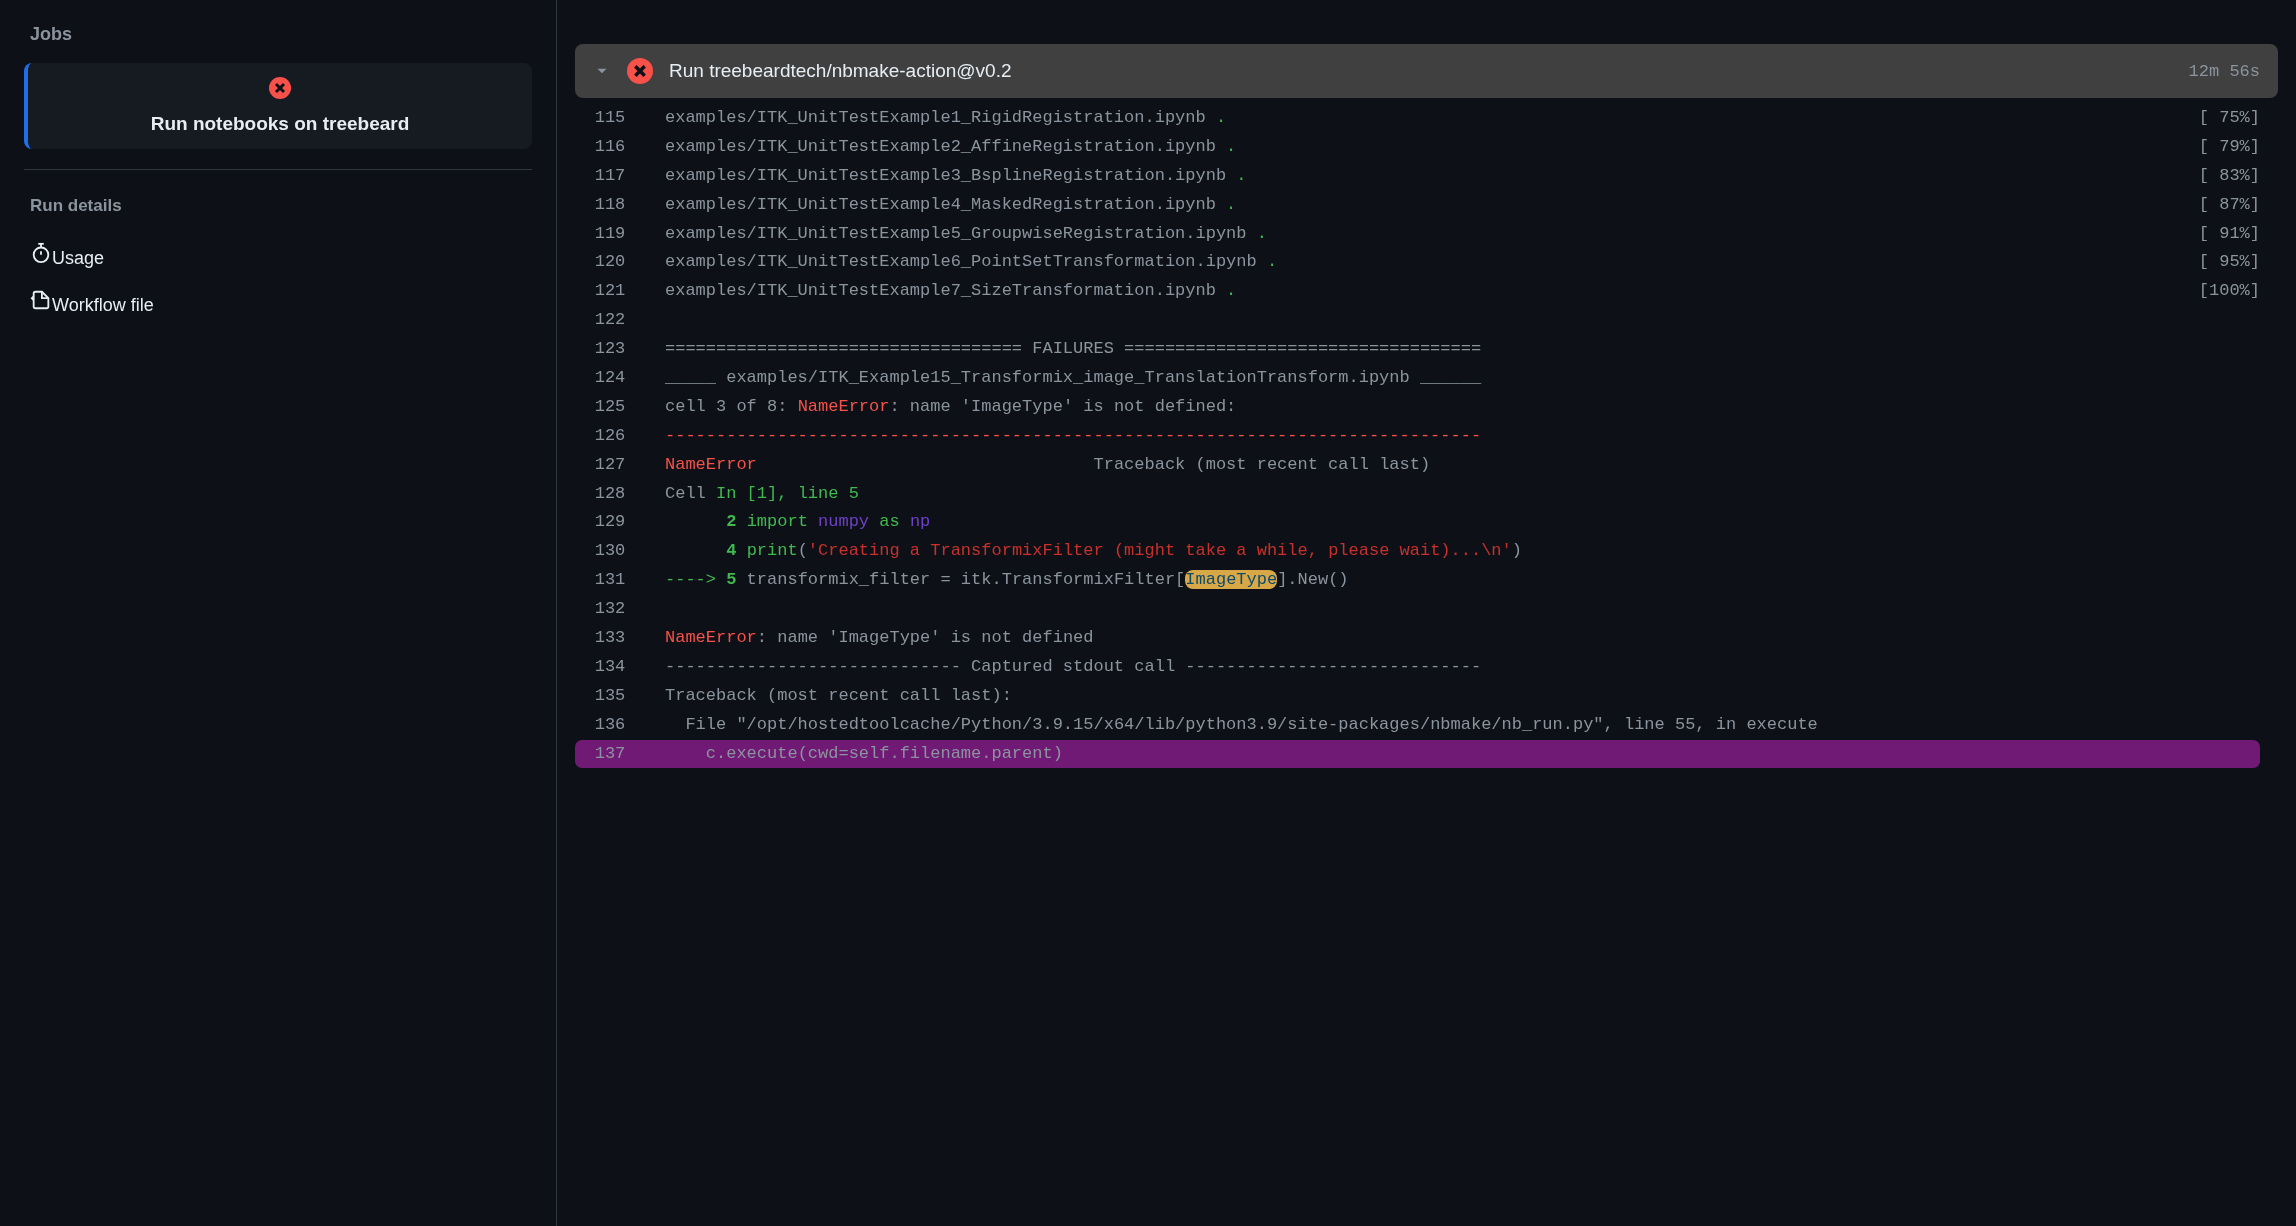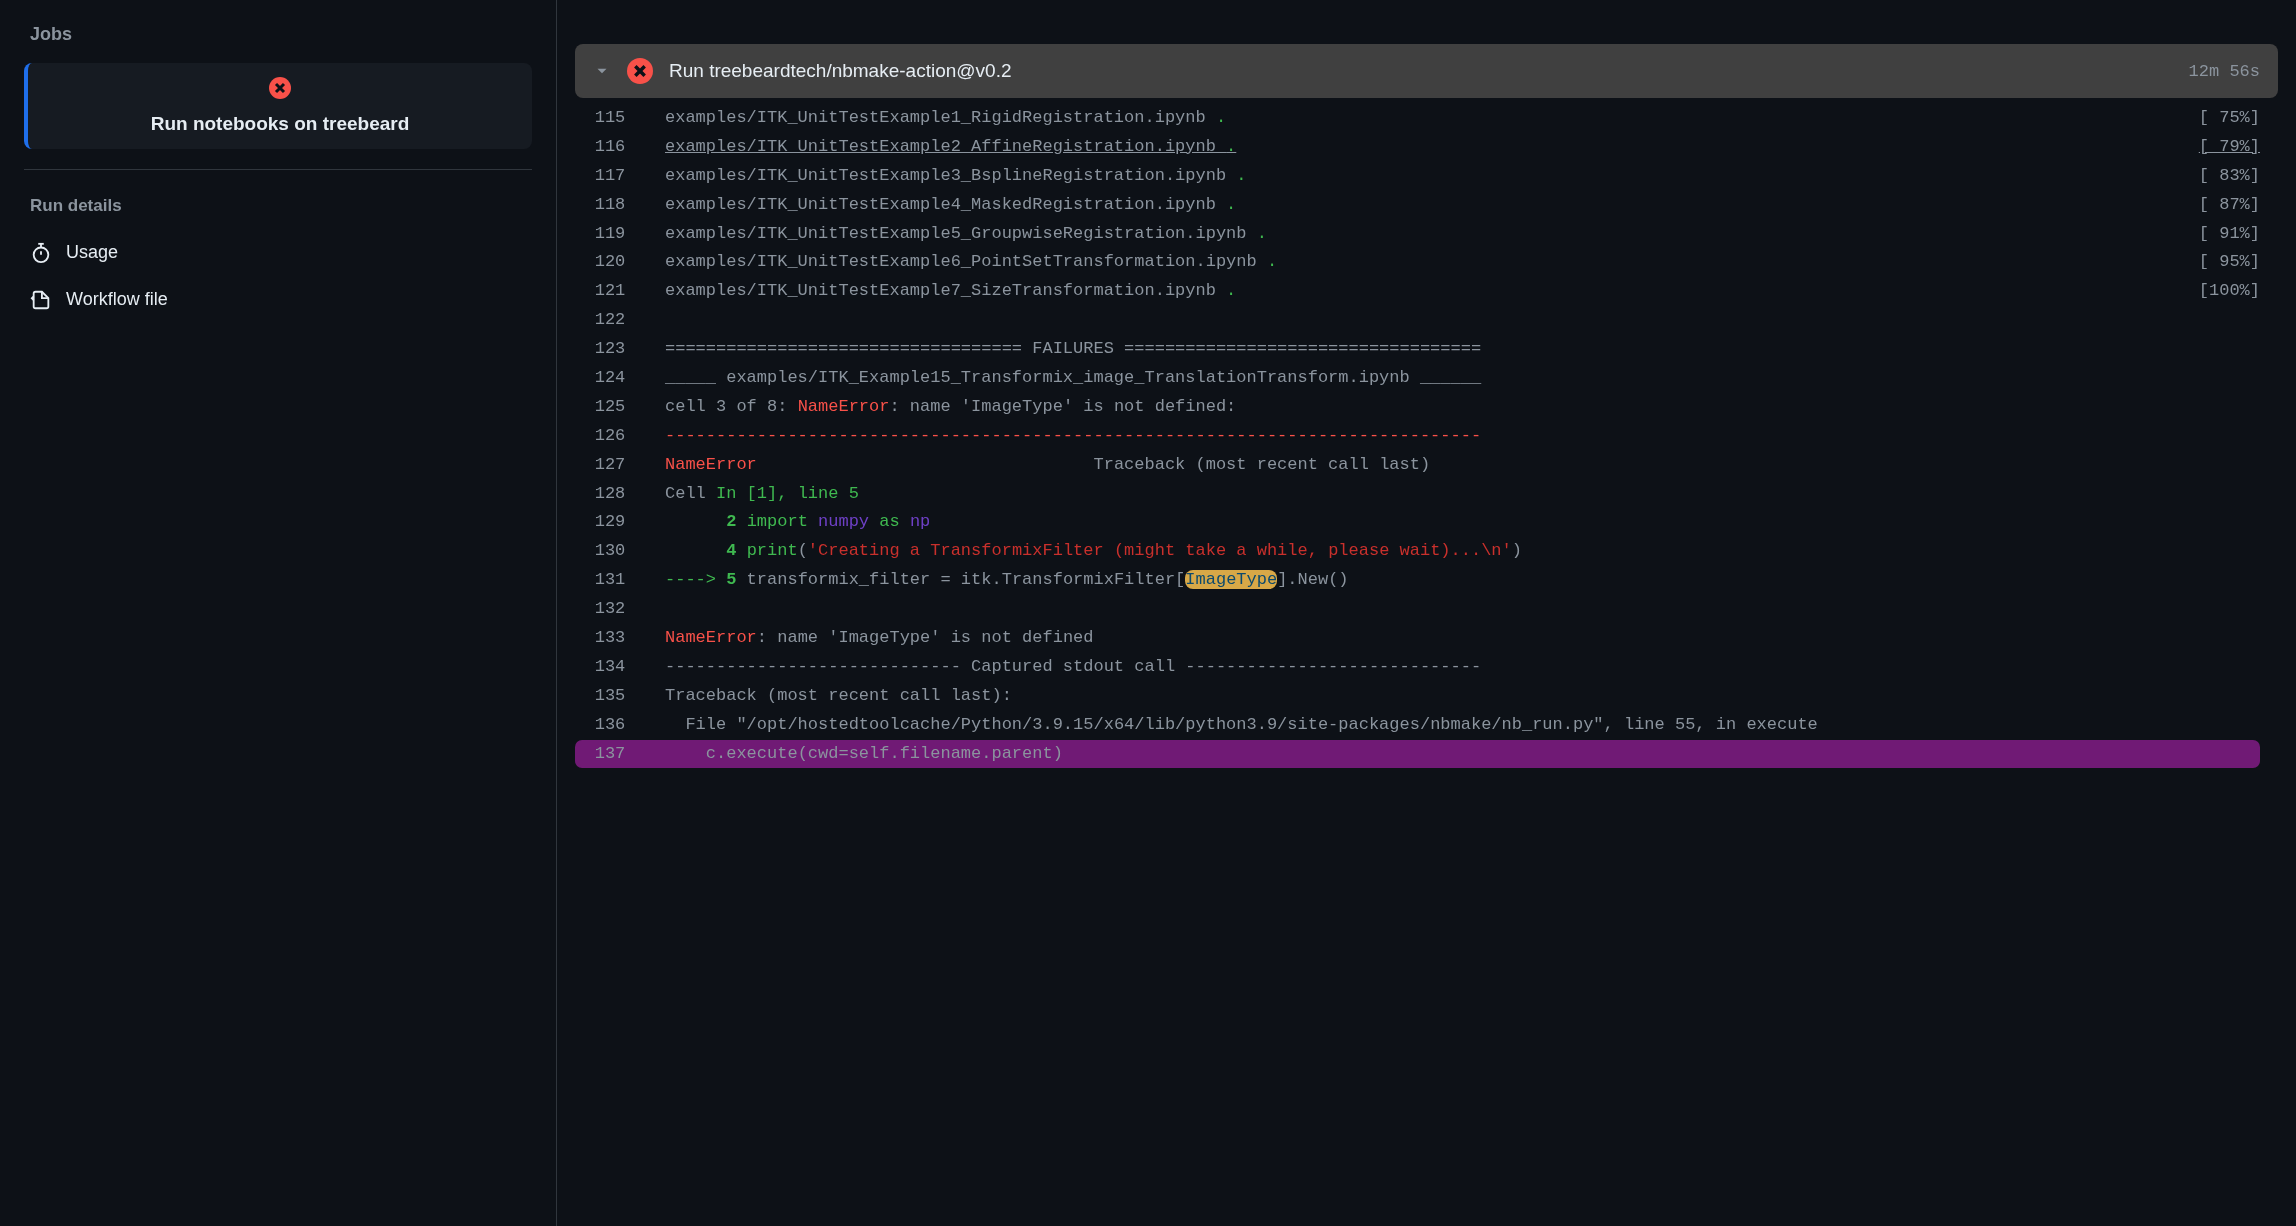--- a/index.html
+++ b/index.html
@@ -85,22 +85,22 @@
 }
 .run-details-heading {
   color: #8b949e;
   font-weight: 600;
   font-size: 17px;
   margin-bottom: 16px;
   padding-left: 6px;
 }
 .detail-item {
   display: flex;
-  align-items: flex-start;
-  gap: 14px;
+  align-items: flex-end;
+  gap: 0;
   padding: 10px 6px;
   cursor: pointer;
   color: #e6edf3;
   font-size: 18px;
 }
 .detail-item svg {
   width: 22px;
   height: 22px;
   stroke: #e6edf3;
   fill: none;
@@ -231,21 +231,21 @@
     <span class="step-title">Run treebeardtech/nbmake-action@v0.2</span>
     <span class="step-time">12m 56s</span>
   </div>
   <div class="log-area" id="log-area">
       <div class="log-line">
         <span class="lineno">115</span>
         <span class="log-content" style="display: flex;"><span style="flex: 1 1 0%;"><span>examples/ITK_UnitTestExample1_RigidRegistration.ipynb </span><span class="c-green">.</span></span><span>[ 75%]</span></span>
       </div>
       <div class="log-line">
         <span class="lineno">116</span>
-        <span class="log-content" style="display: flex; text-decoration: underline;"><span style="flex: 1 1 0%;"><span>examples/ITK_UnitTestExample2_AffineRegistration.ipynb </span><span class="c-green">.</span></span><span>[ 79%]</span></span>
+        <span class="log-content" style="display: flex;"><span style="flex: 1 1 0%;"><span>examples/ITK_UnitTestExample2_AffineRegistration.ipynb </span><span class="c-green">.</span></span><span>[ 79%]</span></span>
       </div>
       <div class="log-line">
         <span class="lineno">117</span>
         <span class="log-content" style="display: flex;"><span style="flex: 1 1 0%;"><span>examples/ITK_UnitTestExample3_BsplineRegistration.ipynb </span><span class="c-green">.</span></span><span>[ 83%]</span></span>
       </div>
       <div class="log-line">
         <span class="lineno">118</span>
         <span class="log-content" style="display: flex;"><span style="flex: 1 1 0%;"><span>examples/ITK_UnitTestExample4_MaskedRegistration.ipynb </span><span class="c-green">.</span></span><span>[ 87%]</span></span>
       </div>
       <div class="log-line">

